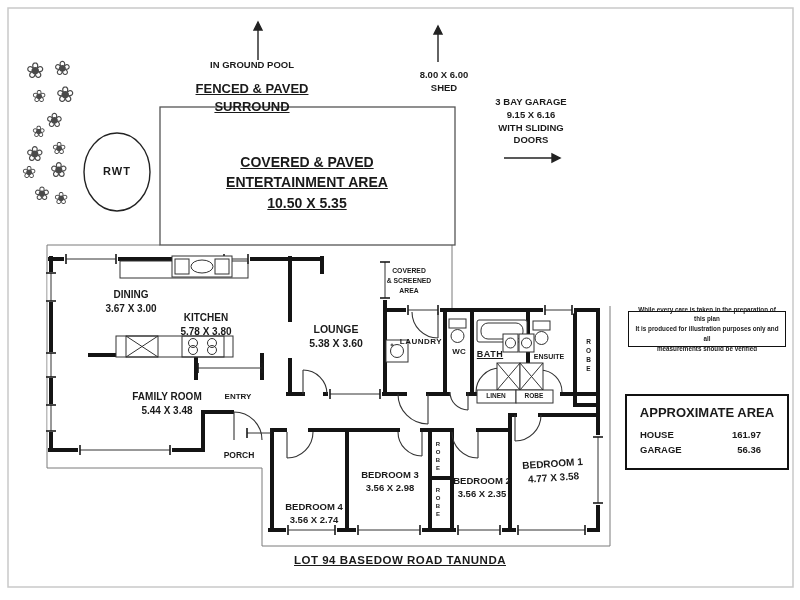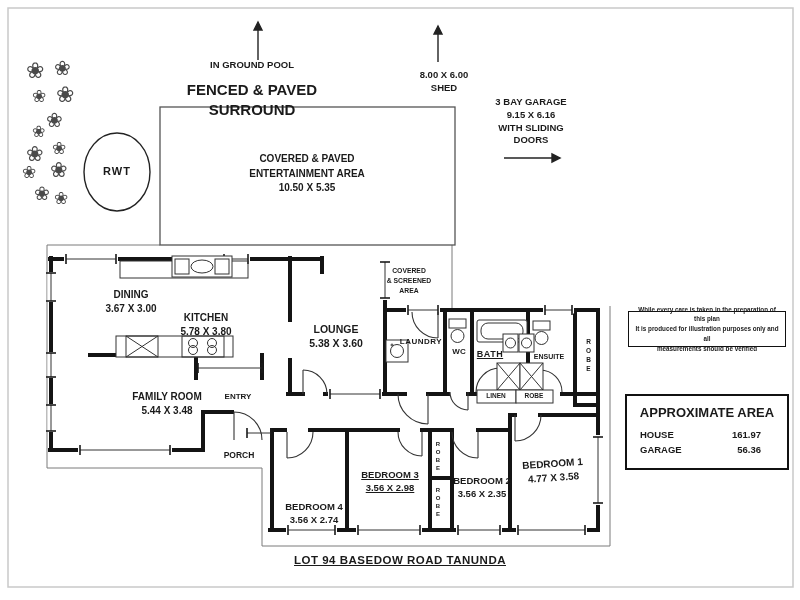--- a/index.html
+++ b/index.html
@@ -6,41 +6,41 @@
   .page{position:relative;width:800px;height:600px;background:#ffffff;overflow:hidden;
         font-family:"Liberation Sans",sans-serif;color:#1a1a1a;}
   svg{position:absolute;left:0;top:0;}
   .lbl{position:absolute;transform:translateX(-50%);text-align:center;white-space:pre-line;
        font-weight:bold;color:#1a1a1a;line-height:1.35;}
   .vert{position:absolute;writing-mode:vertical-lr;text-orientation:upright;
         font-weight:bold;color:#1a1a1a;letter-spacing:2px;transform:none;text-align:left;white-space:normal;}
   .shrub{position:absolute;color:#4a4a4a;user-select:none;}
   
   #l-pool{left:252px;top:59px;font-size:9.5px;}
-  #l-fence{left:252px;top:80px;font-size:15px;}
+  #l-fence{left:252px;top:80px;font-size:13px;text-decoration:underline;}
   #l-shed{left:444px;top:69px;font-size:9.5px;text-align:center;}
   #l-garage{left:531px;top:96px;font-size:9.5px;}
-  #l-ent{left:307px;top:152px;font-size:10px;line-height:1.45;}
+  #l-ent{left:307px;top:152px;font-size:14px;line-height:1.45;text-decoration:underline;}
   #l-rwt{left:117px;top:164px;font-size:11px;letter-spacing:1px;}
   #l-cs{left:409px;top:266px;font-size:6.8px;line-height:1.5;}
   
   #l-dining{left:131px;top:288px;font-size:10px;}
   #l-kitchen{left:206px;top:311px;font-size:10px;}
   #l-lounge{left:336px;top:322px;font-size:10.5px;}
   #l-laundry{left:421px;top:337px;font-size:8px;letter-spacing:.5px;}
   #l-wc{left:459px;top:347px;font-size:8px;}
   #l-bath{left:490px;top:348px;font-size:9px;letter-spacing:.5px;text-decoration:underline;}
   #l-ensuite{left:549px;top:352px;font-size:7px;}
   #l-family{left:167px;top:390px;font-size:10px;}
   #l-entry{left:238px;top:392px;font-size:8px;}
   #l-porch{left:239px;top:450px;font-size:8.5px;}
   #l-linen{left:496px;top:392px;font-size:6.5px;}
   #l-robehall{left:534px;top:392px;font-size:6.5px;}
   #l-bed4{left:314px;top:469px;font-size:9.5px;margin-top:32px;}
-  #l-bed3{left:390px;top:469px;font-size:9.5px;text-decoration:underline;}
+  #l-bed3{left:390px;top:469px;font-size:9.5px;}
   #l-bed2{left:482px;top:475px;font-size:9.5px;}
   #l-bed1{left:553px;top:457px;font-size:10px;transform:translateX(-50%) rotate(-4deg);}
   #l-robe1{left:585px;top:338px;font-size:6.5px;}
   #l-robem1{left:435px;top:441px;font-size:6px;}
   #l-robem2{left:435px;top:487px;font-size:6px;}
   
   .disc-box{position:absolute;left:628px;top:311px;width:156px;height:34px;border:1.5px solid #111;
             display:flex;align-items:center;justify-content:center;}
   .disc-box div{font-size:6.3px;font-weight:bold;text-align:center;white-space:pre-line;line-height:1.55;width:150px;}
   #l-copy{left:707px;top:350px;font-size:8.5px;line-height:1.4;}

